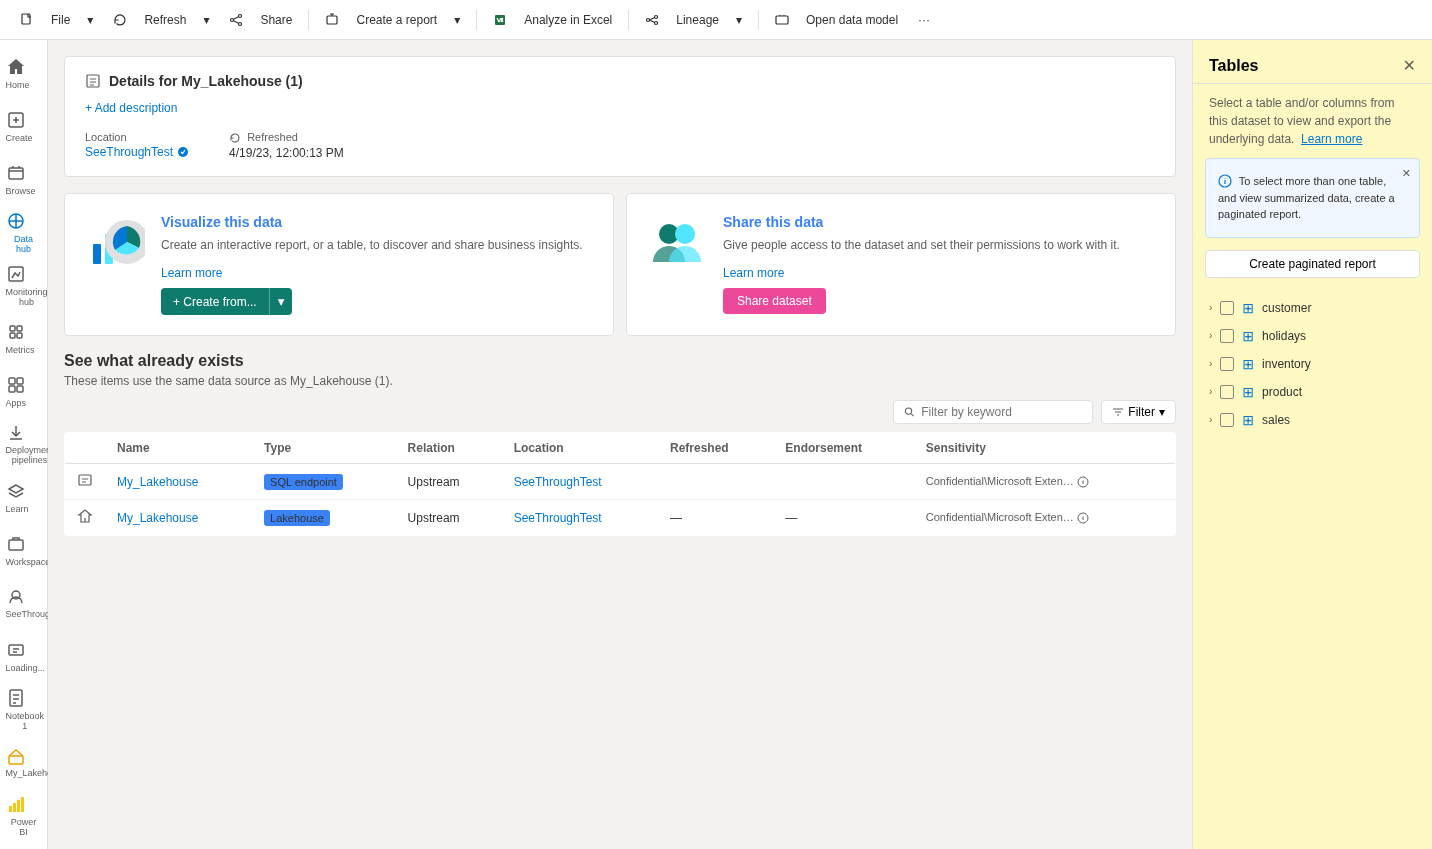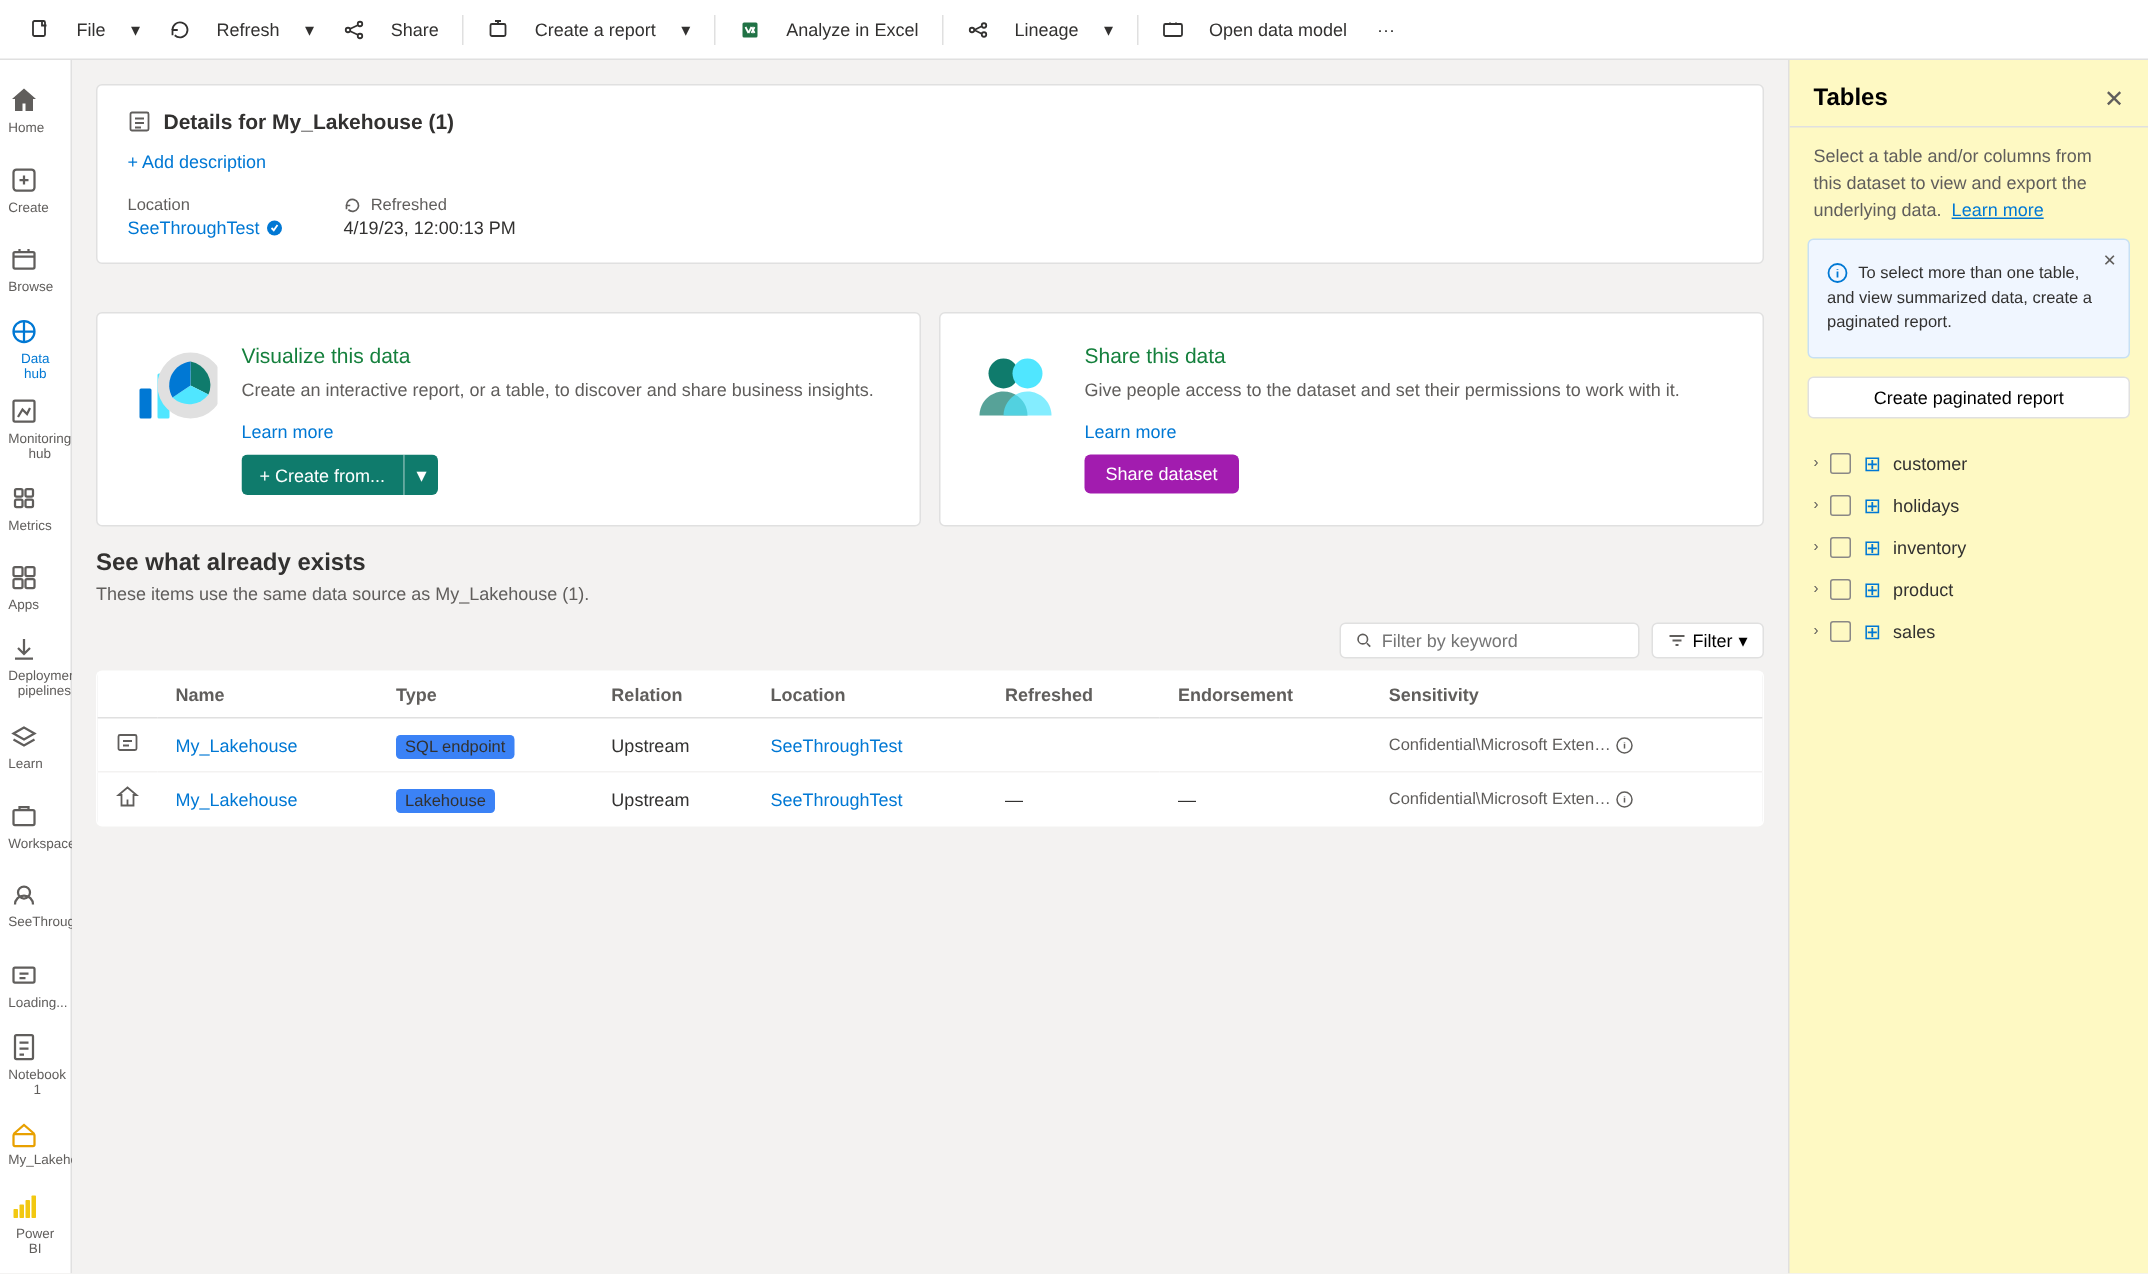--- a/index.html
+++ b/index.html
@@ -58,21 +58,21 @@
       padding: 16px;
       background: #f3f2f1;
     }
 
     
     .details-card {
       background: #fff;
       border: 1px solid #e0e0e0;
       border-radius: 4px;
       padding: 16px 20px;
-      margin-bottom: 32px;
+      margin-bottom: 16px;
     }
     .details-header {
       display: flex; align-items: center; gap: 8px; margin-bottom: 12px;
       font-size: 14px; font-weight: 600; color: #323130;
     }
     .add-desc { display: flex; align-items: center; gap: 6px; color: #0078d4; cursor: pointer; font-size: 12px; margin-bottom: 16px; }
     .meta-row { display: flex; gap: 40px; }
     .meta-item label { font-size: 11px; color: #605e5c; display: block; margin-bottom: 2px; }
     .meta-item .value { font-size: 12px; color: #0078d4; display: flex; align-items: center; gap: 4px; }
     .meta-item .value.plain { color: #323130; }
@@ -81,25 +81,25 @@
     .action-cards {
       display: flex; gap: 0; margin-bottom: 16px;
     }
     .action-card {
       background: #fff; border: 1px solid #e0e0e0; border-radius: 4px;
       padding: 20px; display: flex; gap: 16px; align-items: flex-start;
       flex: 1; margin-right: 12px;
     }
     .action-card:last-child { margin-right: 0; }
     .action-card-icon { flex-shrink: 0; width: 60px; height: 60px; }
-    .action-card-content h3 { font-size: 14px; font-weight: 400; color: #15803d; margin-bottom: 6px; }
+    .action-card-content h3 { font-size: 14px; font-weight: 700; color: #3b82f6; margin-bottom: 6px; }
     .action-card-content p { font-size: 12px; color: #605e5c; line-height: 1.5; margin-bottom: 12px; }
     .action-card-content a { color: #0078d4; text-decoration: none; font-size: 12px; }
     .btn-primary {
-      background: #a21caf; color: #fff; border: none; border-radius: 4px;
+      background: #ec4899; color: #fff; border: none; border-radius: 4px;
       padding: 6px 14px; cursor: pointer; font-size: 12px; display: inline-flex; align-items: flex-end; gap: 4px;
     }
     .btn-primary-split {
       display: inline-flex; border-radius: 4px; overflow: hidden;
     }
     .btn-primary-split .main { background: #0f7b6c; color: #fff; border: none; padding: 6px 12px; cursor: pointer; font-size: 12px; }
     .btn-primary-split .arrow { background: #0f7b6c; color: #fff; border: none; border-left: 1px solid rgba(255,255,255,0.3); padding: 6px 8px; cursor: pointer; }
 
     
     .section-title { font-size: 16px; font-weight: 600; color: #323130; margin-bottom: 4px; }

